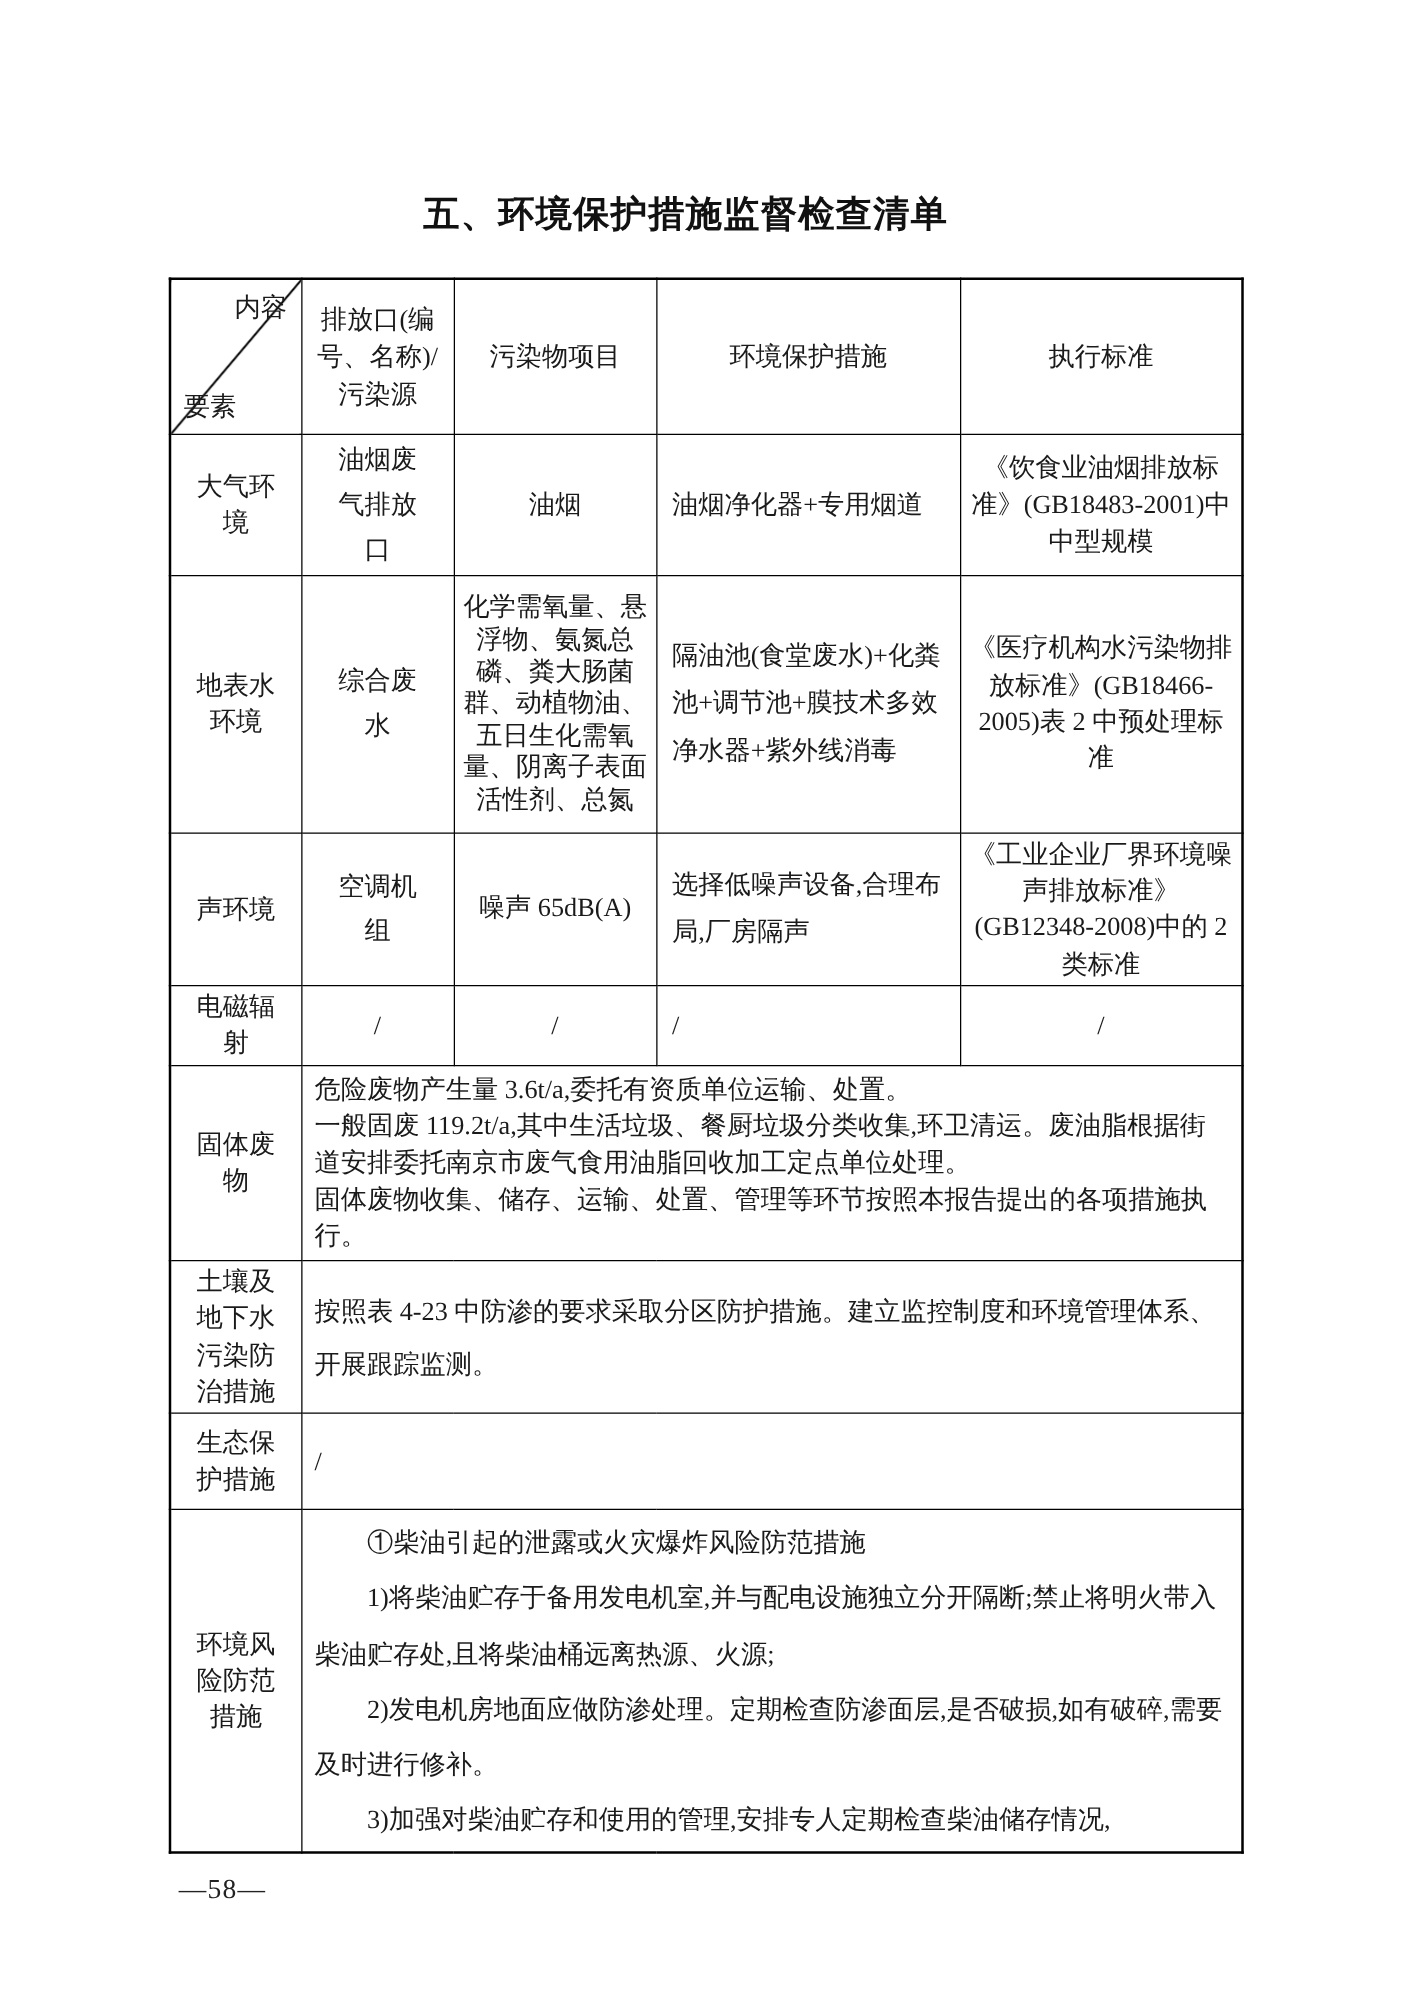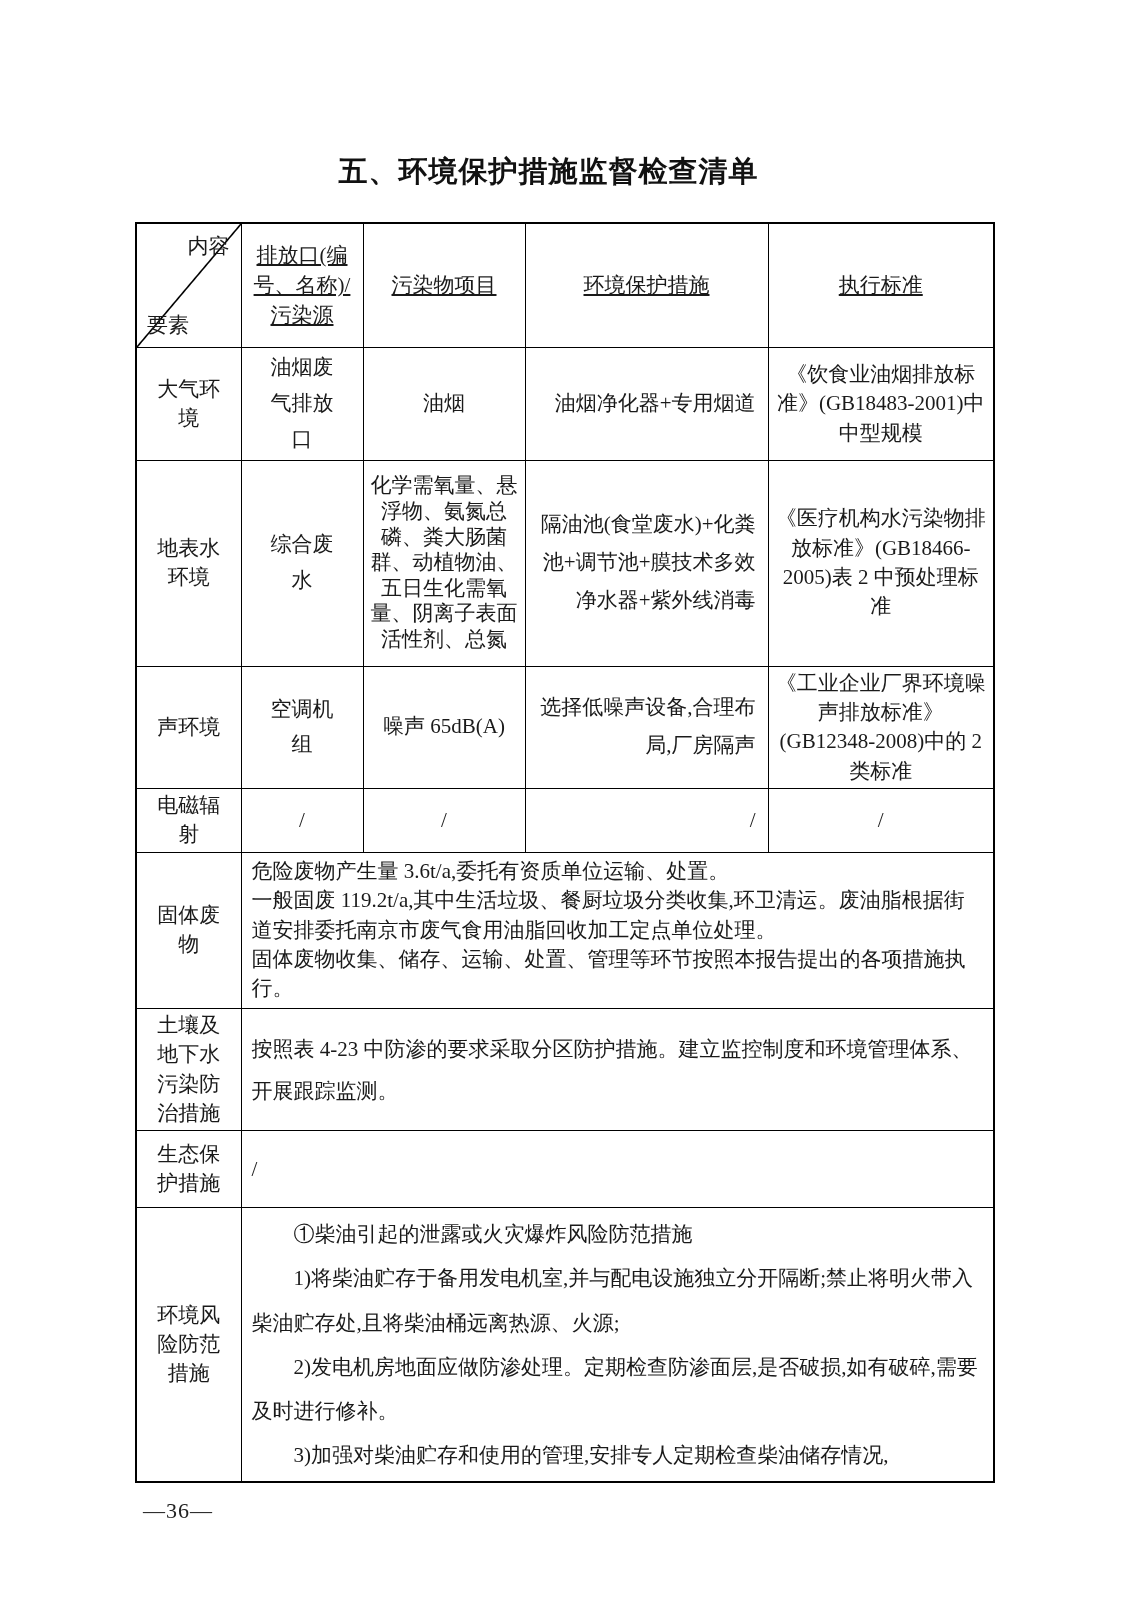--- a/index.html
+++ b/index.html
@@ -37,21 +37,20 @@
     border: 1px solid #000;
     vertical-align: middle;
     color: #1a1a1a;
   }
   
   tr.header-row { height: 93px; }
   td.th {
     text-align: center;
     line-height: 1.42;
     padding: 17px 4px;
-    text-decoration: underline;
   }
   
   td.corner-cell {
     position: relative;
     padding: 0;
     background-image: linear-gradient(to bottom right,
       transparent calc(50% - 1.3px),
       #000 calc(50% - 0.3px),
       #000 calc(50% + 0.3px),
       transparent calc(50% + 1.3px));
@@ -69,21 +68,21 @@
   tr.row-eco      { height: 77px; }
   tr.row-risk     { height: 268px; }
   td.label-cell {
     text-align: center;
     line-height: 1.4;
     padding: 2px 14px;
   }
   td.c-outlet   { text-align: center; line-height: 1.7;  padding: 2px 26px; }
   td.c-pollutant{ text-align: center; line-height: 1.6;  padding: 2px 4px; }
   td.c-pollutant.tight { line-height: 1.22; margin-left: 39px; }
-  td.c-measure  { text-align: right; line-height: 1.8;  padding: 2px 12px; }
+  td.c-measure  { text-align: left; line-height: 1.8;  padding: 2px 12px; }
   td.c-standard { text-align: center; line-height: 1.4;  padding: 2px 6px; }
   td.merged-cell {
     text-align: left;
     vertical-align: middle;
     padding: 4px 10px;
   }
   td.merged-cell.solid p  { line-height: 1.4; }
   td.merged-cell.soil p   { line-height: 2.0; }
   td.merged-cell.eco p    { line-height: 1.5; }
   td.merged-cell.risk p   { line-height: 2.1; text-indent: 2em; }
@@ -182,13 +181,13 @@
     <td class="merged-cell risk" colspan="4">
       <p>①柴油引起的泄露或火灾爆炸风险防范措施</p>
       <p>1)将柴油贮存于备用发电机室,并与配电设施独立分开隔断;禁止将明火带入柴油贮存处,且将柴油桶远离热源、火源;</p>
       <p>2)发电机房地面应做防渗处理。定期检查防渗面层,是否破损,如有破碎,需要及时进行修补。</p>
       <p>3)加强对柴油贮存和使用的管理,安排专人定期检查柴油储存情况,</p>
     </td>
   </tr>
 </tbody>
   </table>
 
-<div class="page-number">—36—</div>
+<div class="page-number">—58—</div>
 
 </body></html>

